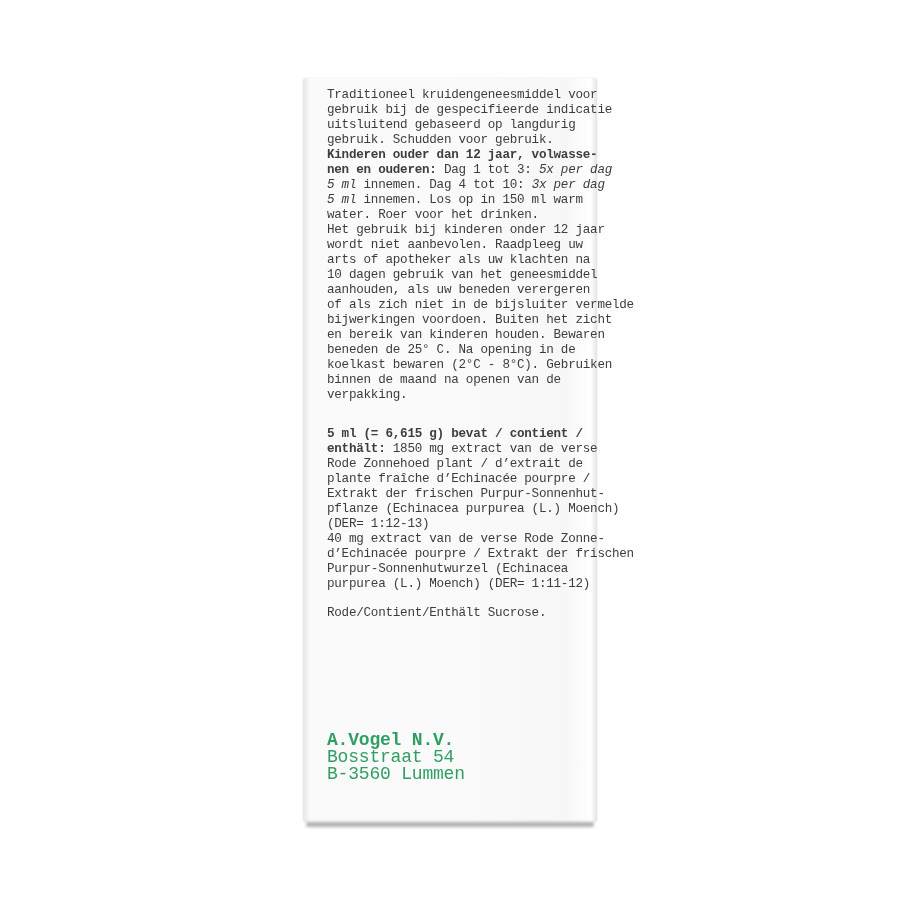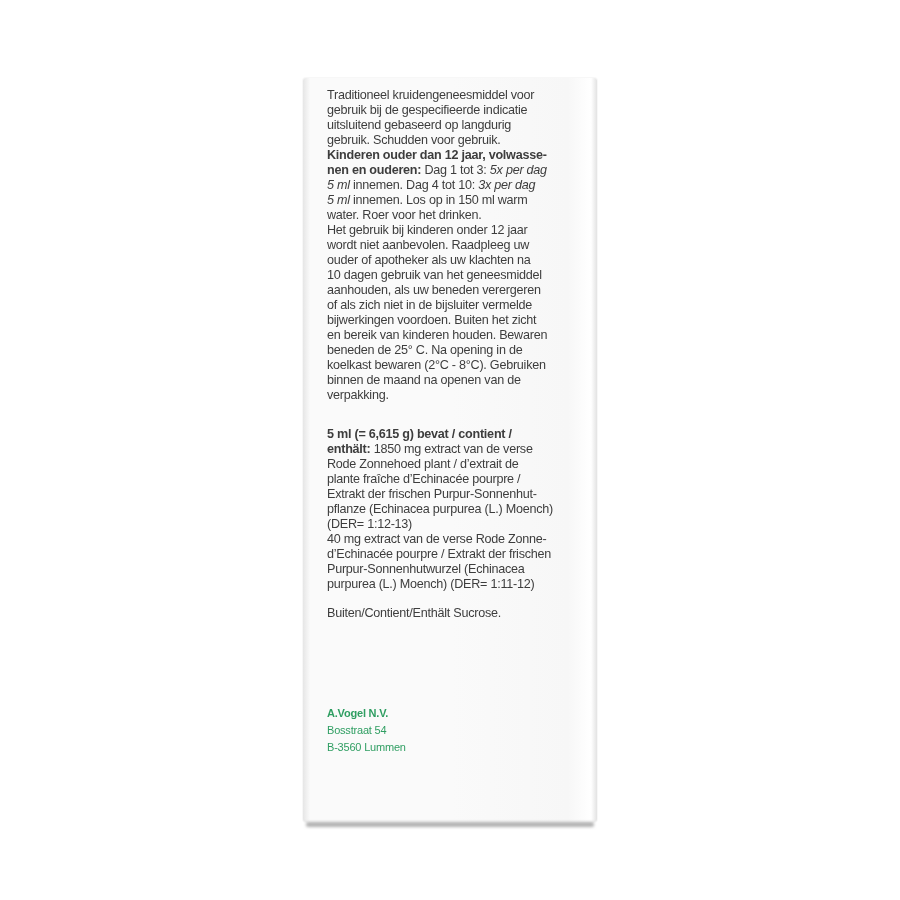--- a/index.html
+++ b/index.html
@@ -8,20 +8,21 @@
     width: 900px;
     height: 900px;
     background: #ffffff;
     font-family: "Liberation Sans", sans-serif;
     overflow: hidden;
   }
   .stage {
     position: relative;
     width: 772px;
     height: 900px;
+    font-family: Liberation Mono, monospace;
   }
   .box {
     position: absolute;
     left: 303px;
     top: 78px;
     width: 294px;
     height: 744px;
     border-radius: 3px;
     background: linear-gradient(90deg,
       #e6e6e6 0px, #fafafa 7px,
@@ -50,22 +51,22 @@
     letter-spacing: -0.25px;
     color: #3d3d3d;
   }
   .line { white-space: nowrap; }
   .seg-r { font-style: normal; font-weight: normal; }
   .seg-b { font-weight: bold; }
   .seg-i { font-style: italic; }
   .block-composition { margin-top: 24px; }
   .block-excipients  { margin-top: 14px; }
   .footer {
-    margin-top: 84px;
-    font-size: 11px;
+    margin-top: 111px;
+    font-size: 18px;
     line-height: 17px;
     letter-spacing: -0.2px;
   }
   .footer .company { font-weight: bold; }
 </style>
 </head>
 <body style="background: rgb(255, 255, 255);">
 
 <div class="stage">
   <div class="box">
@@ -76,21 +77,21 @@
             <div class="line"><span class="seg-r">gebruik bij de gespecifieerde indicatie</span></div>
             <div class="line"><span class="seg-r">uitsluitend gebaseerd op langdurig</span></div>
             <div class="line"><span class="seg-r">gebruik. Schudden voor gebruik.</span></div>
             <div class="line"><span class="seg-b">Kinderen ouder dan 12 jaar, volwasse-</span></div>
             <div class="line"><span class="seg-b">nen en ouderen:</span><span class="seg-r"> Dag 1 tot 3: </span><span class="seg-i">5x per dag</span></div>
             <div class="line"><span class="seg-i">5 ml</span><span class="seg-r"> innemen. Dag 4 tot 10: </span><span class="seg-i">3x per dag</span></div>
             <div class="line"><span class="seg-i">5 ml</span><span class="seg-r"> innemen. Los op in 150 ml warm</span></div>
             <div class="line"><span class="seg-r">water. Roer voor het drinken.</span></div>
             <div class="line"><span class="seg-r">Het gebruik bij kinderen onder 12 jaar</span></div>
             <div class="line"><span class="seg-r">wordt niet aanbevolen. Raadpleeg uw</span></div>
-            <div class="line"><span class="seg-r">ouder of apotheker als uw klachten na</span></div>
+            <div class="line"><span class="seg-r">arts of apotheker als uw klachten na</span></div>
             <div class="line"><span class="seg-r">10 dagen gebruik van het geneesmiddel</span></div>
             <div class="line"><span class="seg-r">aanhouden, als uw beneden verergeren</span></div>
             <div class="line"><span class="seg-r">of als zich niet in de bijsluiter vermelde</span></div>
             <div class="line"><span class="seg-r">bijwerkingen voordoen. Buiten het zicht</span></div>
             <div class="line"><span class="seg-r">en bereik van kinderen houden. Bewaren</span></div>
             <div class="line"><span class="seg-r">beneden de 25° C. Na opening in de</span></div>
             <div class="line"><span class="seg-r">koelkast bewaren (2°C - 8°C). Gebruiken</span></div>
             <div class="line"><span class="seg-r">binnen de maand na openen van de</span></div>
             <div class="line"><span class="seg-r">verpakking.</span></div>
           </div>
@@ -101,21 +102,21 @@
             <div class="line"><span class="seg-r">plante fraîche d’Echinacée pourpre /</span></div>
             <div class="line"><span class="seg-r">Extrakt der frischen Purpur-Sonnenhut-</span></div>
             <div class="line"><span class="seg-r">pflanze (Echinacea purpurea (L.) Moench)</span></div>
             <div class="line"><span class="seg-r">(DER= 1:12-13)</span></div>
             <div class="line"><span class="seg-r">40 mg extract van de verse Rode Zonne-</span></div>
             <div class="line"><span class="seg-r">d’Echinacée pourpre / Extrakt der frischen</span></div>
             <div class="line"><span class="seg-r">Purpur-Sonnenhutwurzel (Echinacea</span></div>
             <div class="line"><span class="seg-r">purpurea (L.) Moench) (DER= 1:11-12)</span></div>
           </div>
           <div class="block block-excipients">
-            <div class="line"><span class="seg-r">Buiten/Contient/Enthält Sucrose.</span></div>
+            <div class="line"><span class="seg-r">Rode/Contient/Enthält Sucrose.</span></div>
           </div>
         </div>
       <div class="footer" style="color: rgb(47, 158, 98);">
         <div class="company">A.Vogel N.V.</div>
         <div>Bosstraat 54</div>
         <div>B-3560 Lummen</div>
       </div>
     </div>
   </div>
 </div>

